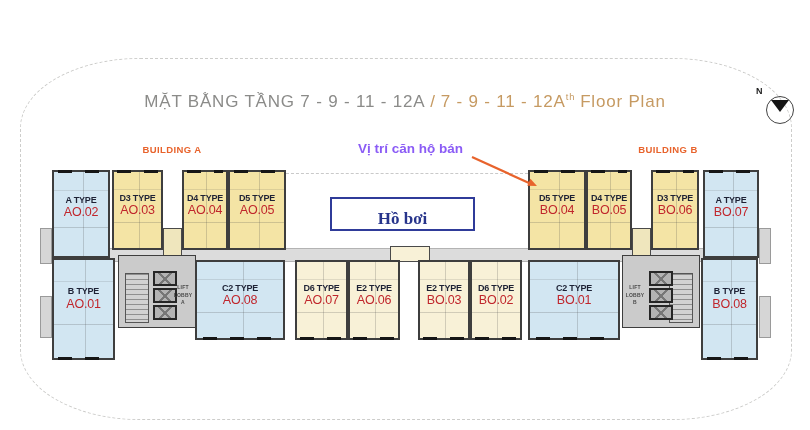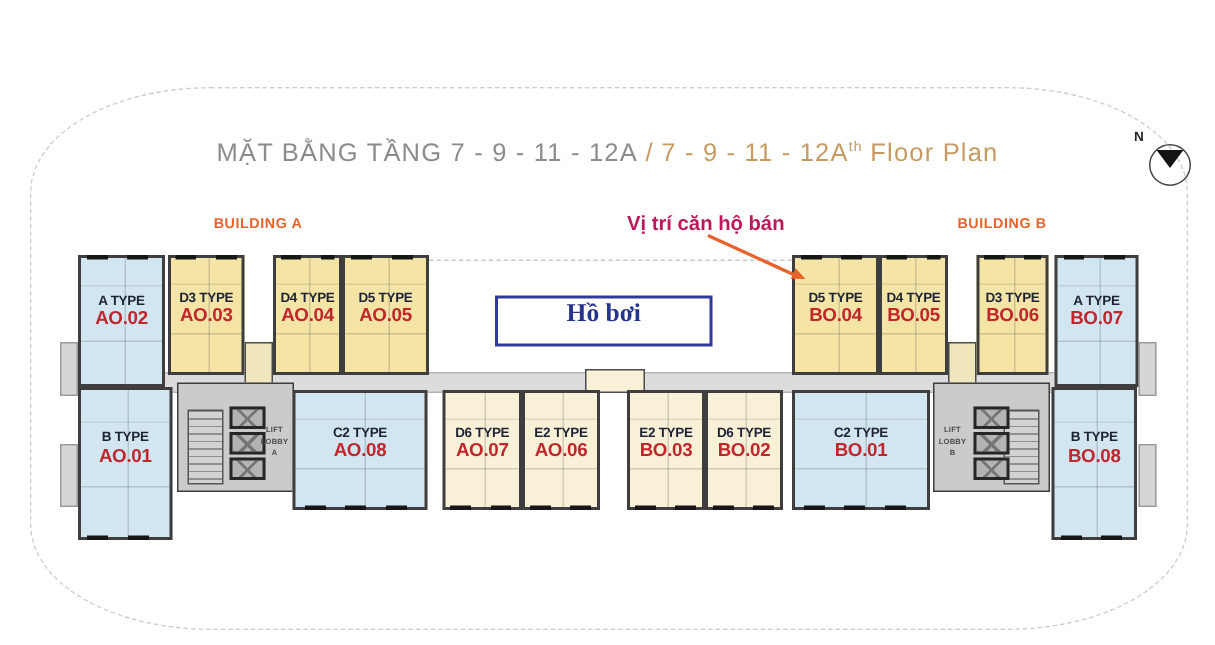--- a/index.html
+++ b/index.html
@@ -33,29 +33,29 @@
     position:absolute;left:50%;top:3px;transform:translateX(-50%);
     width:0;height:0;border-left:9px solid transparent;border-right:9px solid transparent;
     border-top:12px solid #141414;
   }
   
   .bldg-label{
     position:absolute;width:120px;text-align:center;font-size:9.5px;font-weight:bold;
     color:#e8632c;letter-spacing:.4px;z-index:6;
   }
   .sale-note{
-    position:absolute;left:358px;top:141px;width:165px;text-align:right;
-    font-size:13.5px;font-weight:bold;color:#be185d;z-index:6;white-space:nowrap;
+    position:absolute;left:358px;top:141px;width:165px;text-align:left;
+    font-size:13.5px;font-weight:bold;color:#8b5cf6;z-index:6;white-space:nowrap;
   }
   .sale-arrow{position:absolute;left:465px;top:148px;z-index:6;}
   
   .deck-line{position:absolute;left:286px;top:173px;width:242px;border-top:1px dashed #c9c9c9;z-index:1;}
   .pool-box{
     position:absolute;left:330px;top:197px;width:145px;height:34px;box-sizing:border-box;
-    border:2px solid #2f3b99;display:flex;align-items:flex-start;justify-content:center;z-index:2;
+    border:2px solid #2f3b99;display:flex;align-items:flex-end;justify-content:center;z-index:2;
     background:#fff;
   }
   .pool-box span{
     font-family:"Liberation Serif",serif;font-weight:bold;font-size:17px;color:#27348b;
   }
   
   .corridor{position:absolute;left:110px;top:248px;width:593px;height:14px;background:#dcdcdc;
     border-top:1px solid #b3b3b3;border-bottom:1px solid #b3b3b3;box-sizing:border-box;z-index:1;}
   .core{
     position:absolute;top:255px;width:78px;height:73px;background:#cbcbcb;
@@ -98,21 +98,21 @@
   .r-top::before{
     content:"";position:absolute;left:7%;right:7%;top:-2px;height:3px;
     background:repeating-linear-gradient(90deg,#161616 0 14px,transparent 14px 27px);
   }
   .r-bottom::after{
     content:"";position:absolute;left:7%;right:7%;bottom:-2px;height:3px;
     background:repeating-linear-gradient(90deg,#161616 0 14px,transparent 14px 27px);
   }
   .u-label{position:absolute;left:0;right:0;top:27%;text-align:center;line-height:1.2;z-index:4;}
   .u-type{font-size:9px;font-weight:bold;color:#1e2235;white-space:nowrap;letter-spacing:-.2px;}
-  .u-code{font-size:12.5px;font-weight:bold;color:#c0262c;white-space:nowrap;letter-spacing:-.2px;}
+  .u-code{font-size:12.5px;font-weight:normal;color:#c0262c;white-space:nowrap;letter-spacing:-.2px;}
   
   .connector{position:absolute;box-sizing:border-box;border:1.5px solid #4a4a4a;z-index:2;}
   .stub{position:absolute;background:#d6d6d6;border:1px solid #9a9a9a;box-sizing:border-box;z-index:1;}
 </style>
 </head>
 <body>
 
 <div class="stage">
 
   <div class="boundary"></div>

